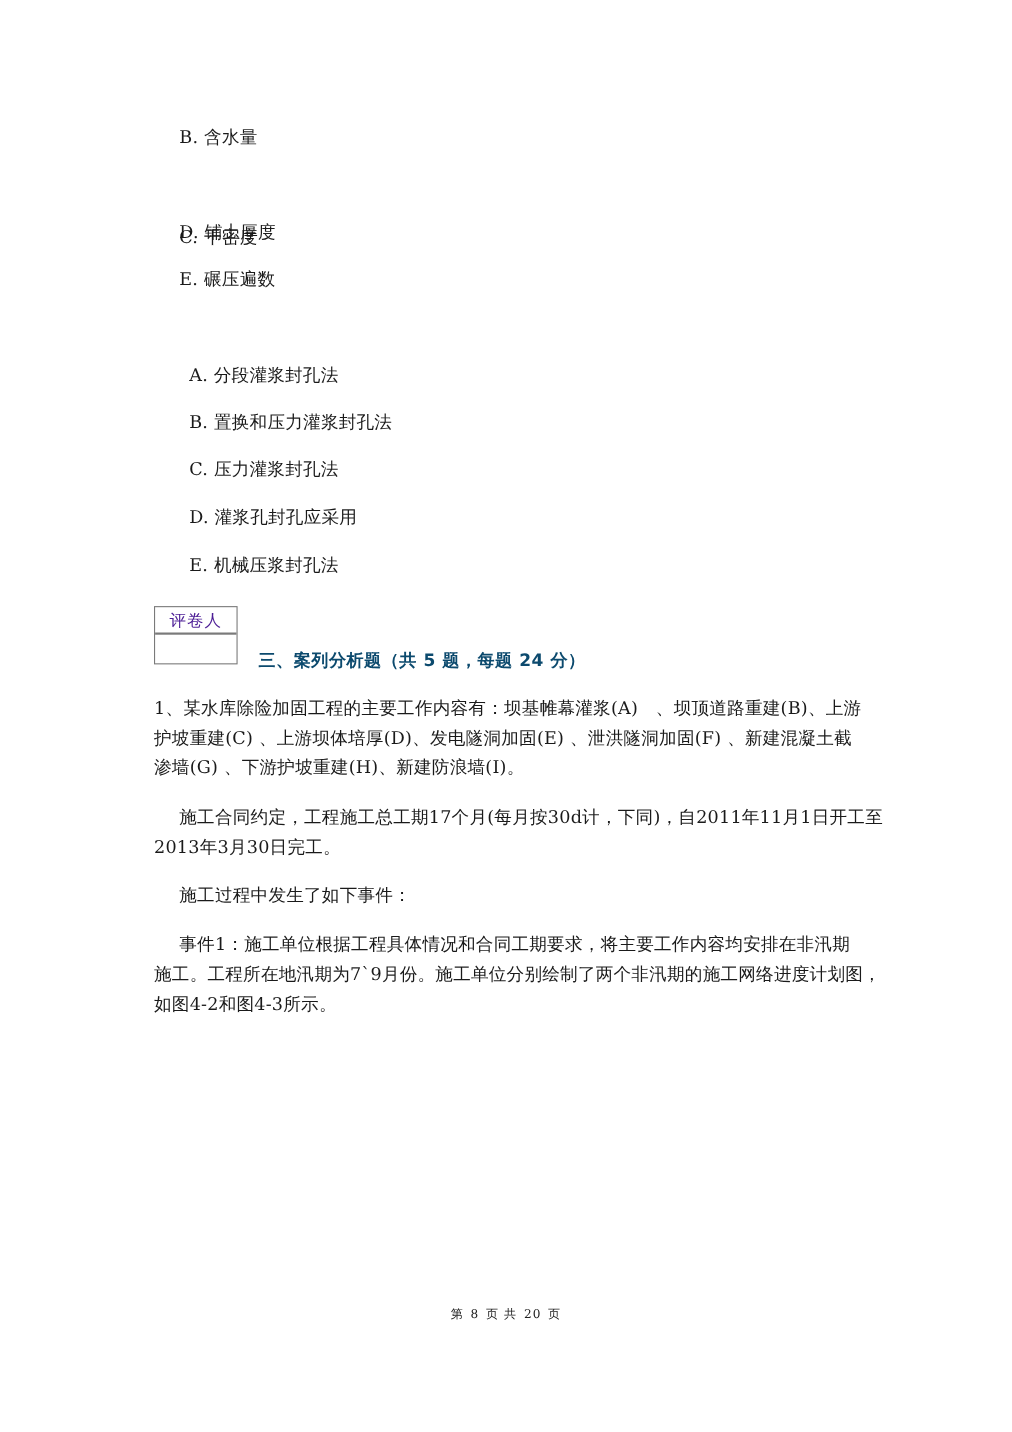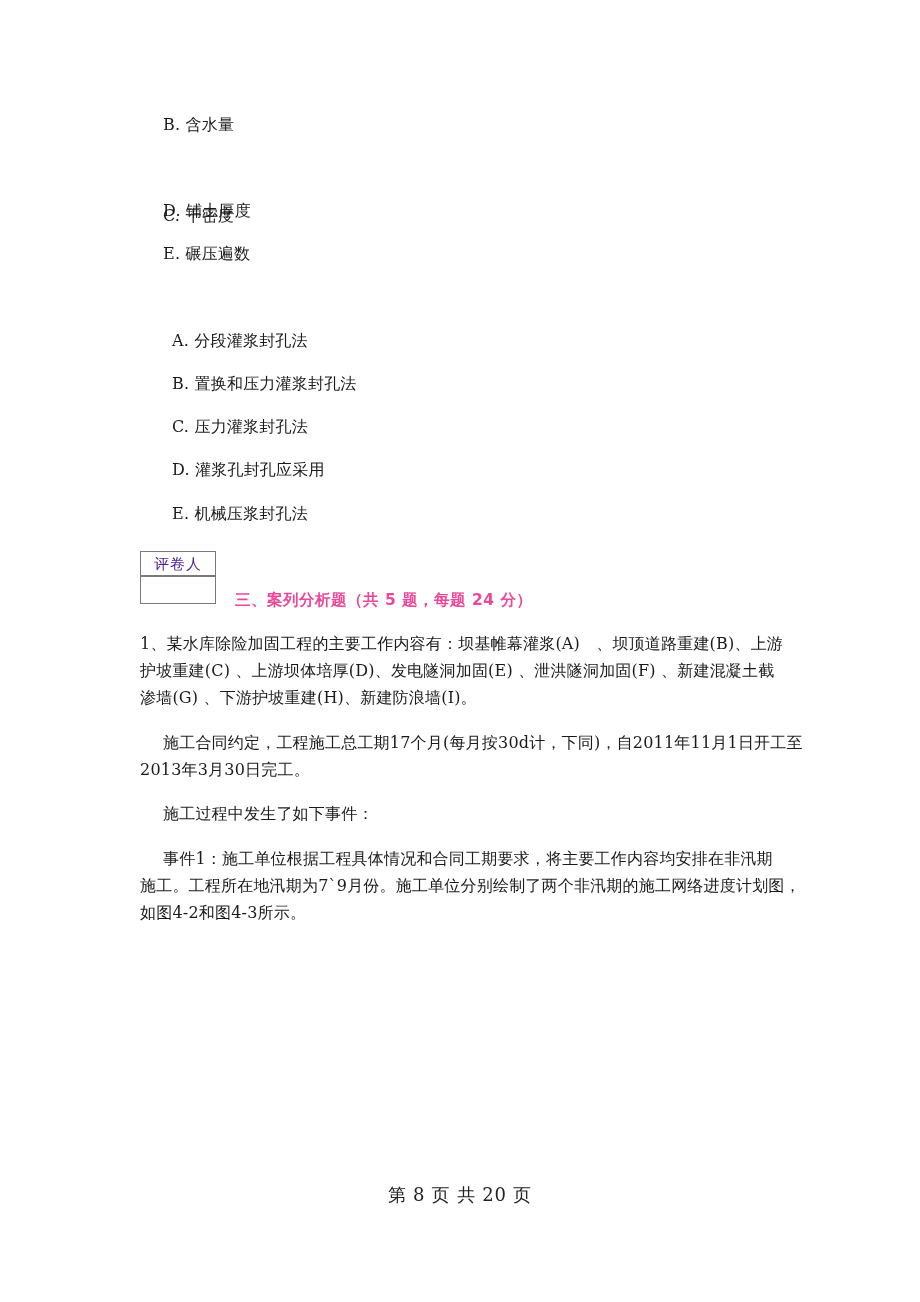--- a/index.html
+++ b/index.html
@@ -65,30 +65,30 @@
     }
     .section-title {
       position: absolute;
       left: 235px;
       top: 589px;
       font-family: "DejaVu Sans", "Liberation Sans", sans-serif;
       font-weight: bold;
       font-size: 15.5px;
       line-height: 22px;
       white-space: nowrap;
-      color: #ec4899;
+      color: #0c4a6e;
       letter-spacing: 0.5px;
     }
     .footer {
       position: absolute;
       left: 0;
       width: 920px;
       top: 1186px;
       text-align: center;
-      font-size: 18px;
+      font-size: 11px;
       line-height: 18px;
       color: #222;
       letter-spacing: 1px;
     }
     .footer span { margin: 0 3px; }
   </style>
 </head>
 <body>
 
 <div class="page">

